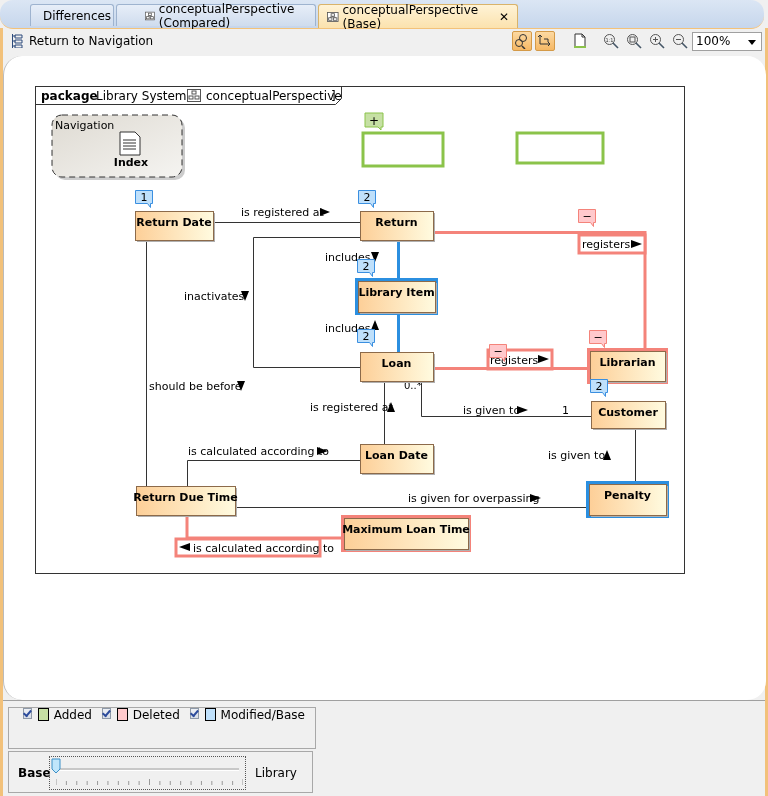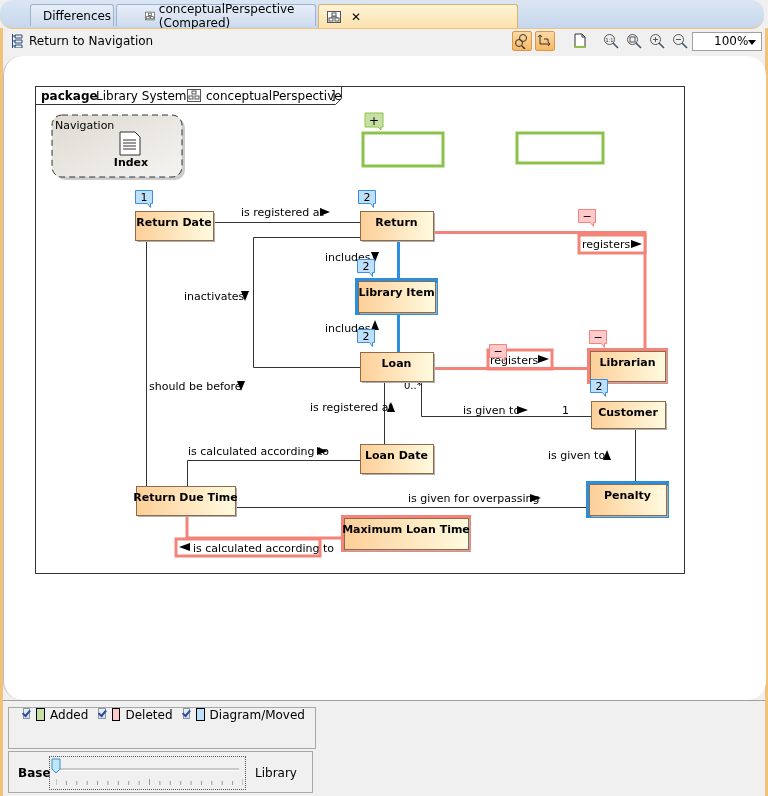--- a/index.html
+++ b/index.html
@@ -6,21 +6,21 @@
   body{width:768px;height:796px;background:#f0f0f0;font-family:"DejaVu Sans","Liberation Sans",sans-serif;font-size:12px;color:#000;overflow:hidden;position:relative;}
   .tabbar{position:absolute;left:0;top:0;width:764px;height:28px;background:linear-gradient(#dbe6f4,#c6d6ec);border-bottom:1px solid #f3c27a;border-radius:13px;}
   .tab{position:absolute;top:4px;height:22px;display:flex;align-items:center;gap:4px;padding:0 8px;box-sizing:border-box;font-size:12px;color:#000;border:1px solid #9eb3cf;border-bottom:none;border-radius:3px 3px 0 0;background:linear-gradient(#e7eef8,#cfdcee);}
   .tab.active{background:linear-gradient(#fff3d6,#fbe2ae);border-color:#d9b36a;height:24px;top:4px;}
   .tab .ico{width:14px;height:12px;display:inline-block;}
   .tab .close{font-weight:bold;margin-left:6px;font-size:12px;}
   .toolbar{position:absolute;left:3px;top:29px;width:762px;height:26px;background:#f0f0f0;}
   .ret{position:absolute;left:8px;top:5px;display:flex;align-items:center;gap:6px;font-size:12px;}
   .tbtn{position:absolute;top:2px;width:20px;height:20px;box-sizing:border-box;display:flex;align-items:center;justify-content:center;}
   .tbtn.on{background:linear-gradient(#fcd9a2,#f6b865);border:1px solid #d49a48;border-radius:2px;}
-  .zoomsel{position:absolute;left:692px;top:3px;width:70px;height:19px;box-sizing:border-box;border:1px solid #a0a0a0;background:#fff;font-size:12px;padding-left:21px;line-height:17px;}
+  .zoomsel{position:absolute;left:692px;top:3px;width:70px;height:19px;box-sizing:border-box;border:1px solid #a0a0a0;background:#fff;font-size:12px;padding-left:3px;line-height:17px;}
   .zoomsel .arr{position:absolute;right:5px;top:7px;width:0;height:0;border-left:4px solid transparent;border-right:4px solid transparent;border-top:5px solid #000;}
   .canvas{position:absolute;left:3px;top:56px;width:762px;height:644px;background:#fff;border-left:1px solid #bbb;border-radius:19px;}
   .leftbar{position:absolute;left:0;top:28px;width:3px;height:768px;background:#f2c17a;}
   .rightbar{position:absolute;right:0;top:28px;width:3px;height:768px;background:#f2c17a;}
   .diagram{position:absolute;left:0;top:0;}
   .bottom{position:absolute;left:3px;top:700px;width:762px;height:96px;background:#f0f0f0;border-top:1px solid #a0a0a0;}
   .grp{position:absolute;border:1px solid #a8a8a8;box-sizing:border-box;background:#f0f0f0;display:flex;align-items:flex-start;font-size:12px;}
   .cb{width:11px;height:11px;border:1px solid #8e99a8;background:linear-gradient(#eef1f6,#d8dde6);box-sizing:border-box;display:inline-flex;align-items:center;justify-content:center;margin:0 6px 0 0;}
   .cb::after{content:"";width:3px;height:6px;border:solid #2c4b9c;border-width:0 2px 2px 0;transform:rotate(40deg) translate(-1px,-1px);}
   .sw{width:13px;height:13px;border:1px solid #000;box-sizing:border-box;display:inline-block;margin-right:5px;}
@@ -52,20 +52,21 @@
     <span>conceptualPerspective (Compared)</span>
   </div>
   <div class="tab active" style="left:318px;width:200px;">
     <svg class="ico" viewBox="0 0 14 12">
         <rect x="0.5" y="0.5" width="13" height="11" fill="#fff" stroke="#555"></rect>
         <rect x="5" y="2" width="4" height="3" fill="none" stroke="#555"></rect>
         <rect x="2" y="7" width="4" height="3" fill="none" stroke="#555"></rect>
         <rect x="8" y="7" width="4" height="3" fill="none" stroke="#555"></rect>
         <path d="M7 5v1M4 6h6M4 6v1M10 6v1" stroke="#555"></path>
       </svg>
+    <span>conceptualPerspective (Base)</span>
     <span class="close">✕</span>
   </div>
 </div>
 
 <div class="leftbar"></div>
 <div class="rightbar"></div>
 
 <div class="toolbar">
   <div class="ret">
     <svg width="12" height="14" viewBox="0 0 12 14">
@@ -337,21 +338,21 @@
 <div class="bottom">
   <div class="grp" style="left:5px;top:6px;width:308px;height:42px;padding-left:14px;">
     <span class="cb"></span>
     <span class="sw" style="background:#c6e0a4;"></span>
     <span class="lbl">Added</span>
     <span class="cb"></span>
     <span class="sw" style="background:#ffc9cc;"></span>
     <span class="lbl">Deleted</span>
     <span class="cb"></span>
     <span class="sw" style="background:#bfe0fb;"></span>
-    <span class="lbl">Diagram/Moved</span>
+    <span class="lbl">Modified/Base</span>
   </div>
   <div class="grp" style="left:5px;top:50px;width:305px;height:42px;">
     <span style="position:absolute;left:9px;top:14px;font-weight:bold;">Base</span>
     <div class="slider">
       <div class="track"></div>
       <svg class="thumb" style="left:1px;" viewBox="0 0 10 16">
           <path d="M1 1h8v10l-4 4-4-4z" fill="#bfe6fb" stroke="#3a8fc7"></path>
         </svg>
       <svg class="ticks" viewBox="0 0 187 6" preserveAspectRatio="none" id="ticks">
           <line x1="0" x2="0" y1="0" y2="6" stroke="#999"></line>

